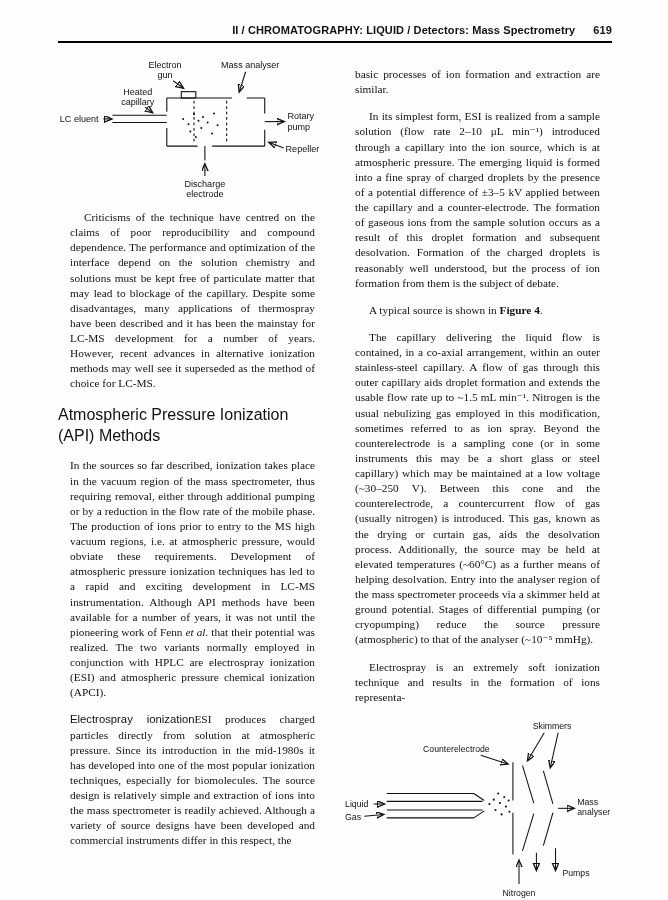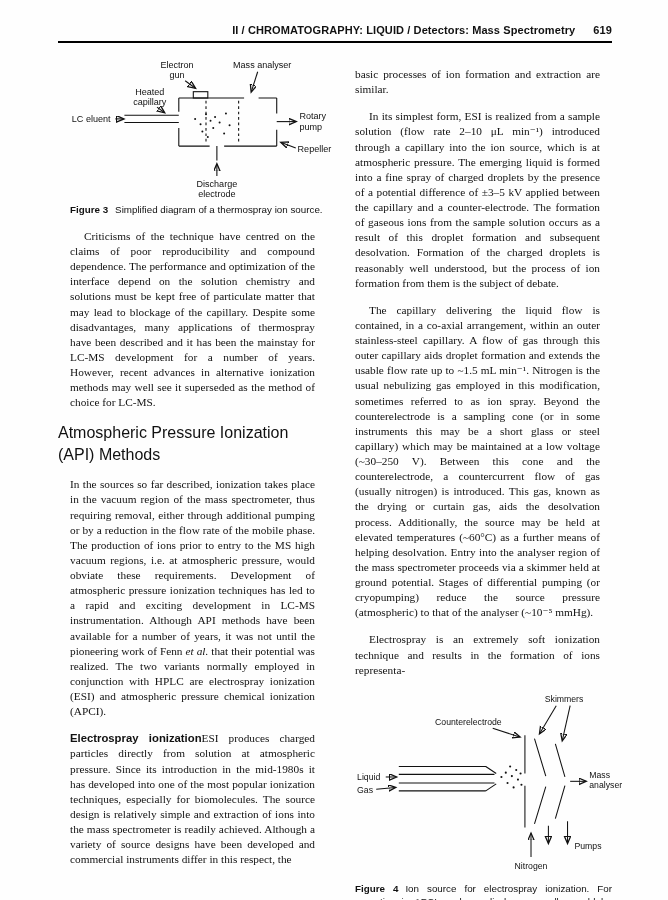--- a/index.html
+++ b/index.html
@@ -19,24 +19,24 @@
   .col { width:269px; font-size:11.3px; line-height:1.34; text-align:justify; }
   .para { margin:12px; text-indent:14px; }
   .noindent { text-indent:0; }
   h3.api {
     font-family:"Liberation Sans","DejaVu Sans",sans-serif;
     font-size:16px; font-weight:normal; text-align:left;
     margin:10px 0 6px 0;
   }
   .runin {
     font-family:"Liberation Sans","DejaVu Sans",sans-serif;
-    font-weight:bold; 
+    font-weight:normal; 
   }
   .para-esi { margin-top:9px; }
-  .figure { margin:2px 0 8px 12px; }
+  .figure { margin:2px 0 8px 0; }
   .figure svg { display:block; margin:0 auto; }
   .fig4-block { margin-top:10px; }
   .caption {
     font-family:"Liberation Sans","DejaVu Sans",sans-serif;
     font-size:9.8px; line-height:1.32; text-align:justify; margin-top:6px;
   }
   .cap-label { font-weight:bold; padding-right:7px; }
   svg text {
     font-family:"Liberation Sans","DejaVu Sans",sans-serif;
     font-size:10px; fill:#111; stroke:none;
@@ -108,39 +108,37 @@
               <circle cx="155" cy="70" r="1.1"></circle>
                 <circle cx="152" cy="88" r="1.1"></circle>
               <circle cx="160" cy="66" r="1.1"></circle>
                 <circle cx="158" cy="78" r="1.1"></circle>
               <circle cx="165" cy="72" r="1.1"></circle>
                 <circle cx="170" cy="84" r="1.1"></circle>
               <circle cx="172" cy="62" r="1.1"></circle>
                 <circle cx="176" cy="75" r="1.1"></circle>
             </g>
           </svg>
-          <div class="caption">
-            <span class="cap-label">Figure 3</span><span>Simplified diagram of a thermospray ion source.</span>
-          </div>
         </div>
 
         <p class="para">Criticisms of the technique have centred on the claims of poor reproducibility and compound dependence. The performance and optimization of the interface depend on the solution chemistry and solutions must be kept free of particulate matter that may lead to blockage of the capillary. Despite some disadvantages, many applications of thermospray have been described and it has been the mainstay for LC-MS development for a number of years. However, recent advances in alternative ionization methods may well see it superseded as the method of choice for LC-MS.</p>
 
         <h3 class="api">Atmospheric Pressure Ionization (API) Methods</h3>
 
         <p class="para noindent"><span>In the sources so far described, ionization takes place in the vacuum region of the mass spectrometer, thus requiring removal, either through additional pumping or by a reduction in the flow rate of the mobile phase. The production of ions prior to entry to the MS high vacuum regions, i.e. at atmospheric pressure, would obviate these requirements. Development of atmospheric pressure ionization techniques has led to a rapid and exciting development in LC-MS instrumentation. Although API methods have been available for a number of years, it was not until the pioneering work of Fenn </span><i>et al.</i><span> that their potential was realized. The two variants normally employed in conjunction with HPLC are electrospray ionization (ESI) and atmospheric pressure chemical ionization (APCI).</span></p>
 
         <p class="para noindent para-esi"><span class="runin">Electrospray ionization</span><span>ESI produces charged particles directly from solution at atmospheric pressure. Since its introduction in the mid-1980s it has developed into one of the most popular ionization techniques, especially for biomolecules. The source design is relatively simple and extraction of ions into the mass spectrometer is readily achieved. Although a variety of source designs have been developed and commercial instruments differ in this respect, the</span></p>
 
       </div>
 
       <div class="col">
 
         <p class="para noindent">basic processes of ion formation and extraction are similar.</p>
         <p class="para">In its simplest form, ESI is realized from a sample solution (flow rate 2–10 μL min⁻¹) introduced through a capillary into the ion source, which is at atmospheric pressure. The emerging liquid is formed into a fine spray of charged droplets by the presence of a potential difference of ±3–5 kV applied between the capillary and a counter-electrode. The formation of gaseous ions from the sample solution occurs as a result of this droplet formation and subsequent desolvation. Formation of the charged droplets is reasonably well understood, but the process of ion formation from them is the subject of debate.</p>
+        <p class="para"><span>A typical source is shown in </span><b>Figure 4</b><span>.</span></p>
         <p class="para">The capillary delivering the liquid flow is contained, in a co-axial arrangement, within an outer stainless-steel capillary. A flow of gas through this outer capillary aids droplet formation and extends the usable flow rate up to ~1.5 mL min⁻¹. Nitrogen is the usual nebulizing gas employed in this modification, sometimes referred to as ion spray. Beyond the counterelectrode is a sampling cone (or in some instruments this may be a short glass or steel capillary) which may be maintained at a low voltage (~30–250 V). Between this cone and the counterelectrode, a countercurrent flow of gas (usually nitrogen) is introduced. This gas, known as the drying or curtain gas, aids the desolvation process. Additionally, the source may be held at elevated temperatures (~60°C) as a further means of helping desolvation. Entry into the analyser region of the mass spectrometer proceeds via a skimmer held at ground potential. Stages of differential pumping (or cryopumping) reduce the source pressure (atmospheric) to that of the analyser (~10⁻⁵ mmHg).</p>
         <p class="para">Electrospray is an extremely soft ionization technique and results in the formation of ions representa-</p>
 
         <div class="figure fig4-block">
           <svg width="272" height="187" viewBox="0 0 312 215">
             <defs>
               <marker id="arr4" markerWidth="9" markerHeight="8" refX="6.5" refY="3" orient="auto">
                 <path d="M0,0 L7,3 L0,6 Z" fill="#111" stroke="none"></path>
               </marker>
             </defs>

